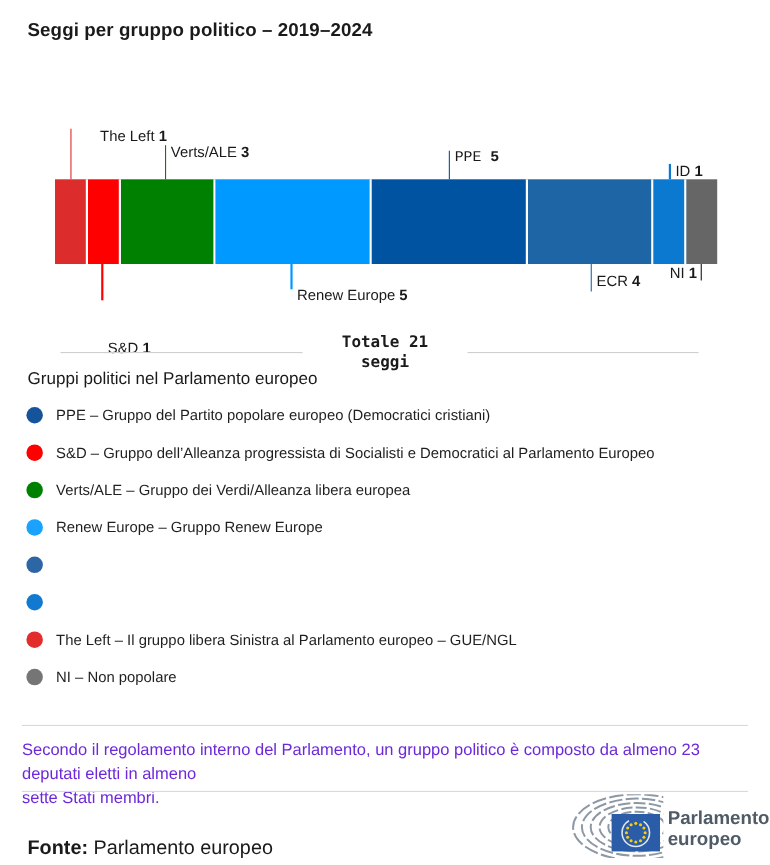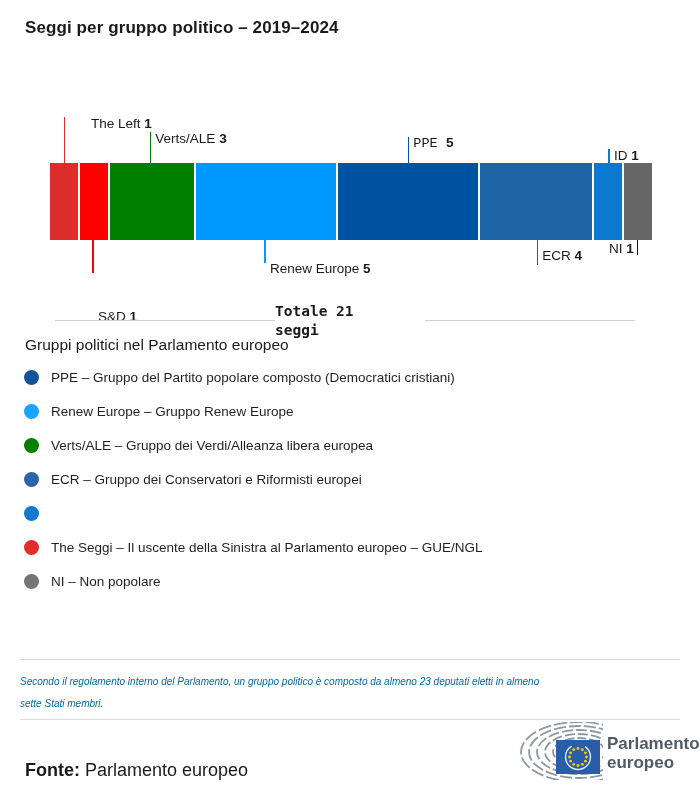--- a/index.html
+++ b/index.html
@@ -8,30 +8,30 @@
   .abs{position:absolute;}
   .title{left:25px;top:18px;font-size:17px;font-weight:bold;letter-spacing:.1px;}
   .subtitle{left:27px;top:50px;font-size:17px;color:#3d3d3d;}
   .bar{left:50px;top:163px;width:602px;height:77px;display:flex;}
   .seg{flex-basis:0;height:100%;}
   .seg:not(:last-child){border-right:2px solid #fff;}
   .callout-line{position:absolute;width:1.5px;}
   .callout-label{position:absolute;font-size:13.5px;white-space:nowrap;color:#1a1a1a;}
   .callout-label b{font-weight:bold;}
   .total-rule{top:320px;height:1px;background:#cfcfcf;}
-  .total-text{left:275px;top:302px;width:150px;text-align:left;
+  .total-text{left:275px;top:302px;width:150px;text-align:center;
     font-family:"DejaVu Sans Mono",monospace;font-weight:bold;font-size:14.5px;line-height:19px;}
   .legend-heading{left:25px;top:336px;font-size:15.5px;font-weight:normal;}
   .legend{left:24px;top:369px;width:660px;}
   .legend-item{display:flex;align-items:center;gap:12px;height:17px;margin-bottom:17px;}
   .lg-dot{width:15px;height:15px;border-radius:50%;flex:0 0 15px;}
   .lg-text{font-size:13.5px;color:#1f1f1f;}
   .lg-text b{font-weight:normal;}
   .divider{left:20px;width:660px;height:1px;background:#d9d9d9;}
-  .note{left:20px;top:671px;width:668px;font-size:10px;line-height:22px;color:#0369a1;font-style:italic;}
+  .note{left:20px;top:671px;width:668px;font-size:15px;line-height:22px;color:#6d28d9;}
   .source{left:25px;top:760px;font-size:18px;text-align:center;}
   .source b{font-weight:bold;}
   .logo{left:519px;top:722px;width:180px;height:58px;}
 </style>
 </head>
 <body>
 
 <div class="page">
 
   <div class="abs title">Seggi per gruppo politico – 2019–2024</div>
@@ -70,40 +70,43 @@
   <div class="abs total-text">
     <div>Totale 21</div>
     <div>seggi</div>
   </div>
 
   <div class="abs legend-heading">Gruppi politici nel Parlamento europeo</div>
 
   <div class="abs legend">
     <div class="legend-item">
       <span class="lg-dot" style="background: rgb(21, 84, 154);"></span>
-      <span class="lg-text"><b>PPE –</b><span> Gruppo del Partito popolare composto (Democratici cristiani)</span></span>
+      <span class="lg-text"><b>PPE –</b><span> Gruppo del Partito popolare europeo (Democratici cristiani)</span></span>
+    </div>
+    <div class="legend-item">
+      <span class="lg-dot" style="background: rgb(254, 0, 0);"></span>
+      <span class="lg-text"><b>S&amp;D –</b><span> Gruppo dell’Alleanza progressista di Socialisti e Democratici al Parlamento Europeo</span></span>
+    </div>
+    <div class="legend-item">
+      <span class="lg-dot" style="background: rgb(0, 128, 0);"></span>
+      <span class="lg-text"><b>Verts/ALE –</b><span> Gruppo dei Verdi/Alleanza libera europea</span></span>
     </div>
     <div class="legend-item">
       <span class="lg-dot" style="background: rgb(25, 163, 255);"></span>
       <span class="lg-text"><b>Renew Europe –</b><span> Gruppo Renew Europe</span></span>
     </div>
     <div class="legend-item">
-      <span class="lg-dot" style="background: rgb(0, 128, 0);"></span>
-      <span class="lg-text"><b>Verts/ALE –</b><span> Gruppo dei Verdi/Alleanza libera europea</span></span>
-    </div>
-    <div class="legend-item">
       <span class="lg-dot" style="background: rgb(45, 102, 164);"></span>
-      <span class="lg-text"><b>ECR –</b><span> Gruppo dei Conservatori e Riformisti europei</span></span>
     </div>
     <div class="legend-item">
       <span class="lg-dot" style="background: rgb(17, 121, 207);"></span>
     </div>
     <div class="legend-item">
       <span class="lg-dot" style="background: rgb(227, 45, 45);"></span>
-      <span class="lg-text"><b>The Seggi –</b><span> Il uscente della Sinistra al Parlamento europeo – GUE/NGL</span></span>
+      <span class="lg-text"><b>The Left –</b><span> Il gruppo libera Sinistra al Parlamento europeo – GUE/NGL</span></span>
     </div>
     <div class="legend-item">
       <span class="lg-dot" style="background: rgb(117, 117, 117);"></span>
       <span class="lg-text"><b>NI –</b><span> Non popolare</span></span>
     </div>
   </div>
 
   <div class="abs divider" style="top:659px;"></div>
   <div class="abs note">
     <div>Secondo il regolamento interno del Parlamento, un gruppo politico è composto da almeno 23 deputati eletti in almeno</div>

